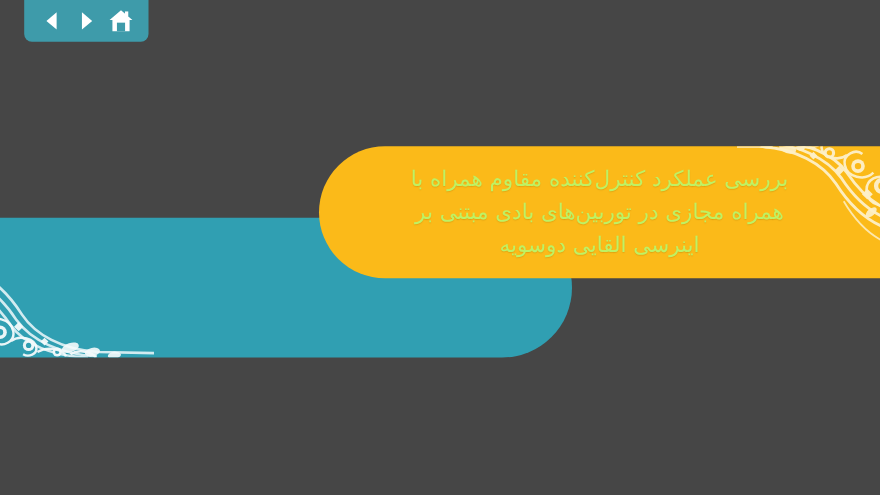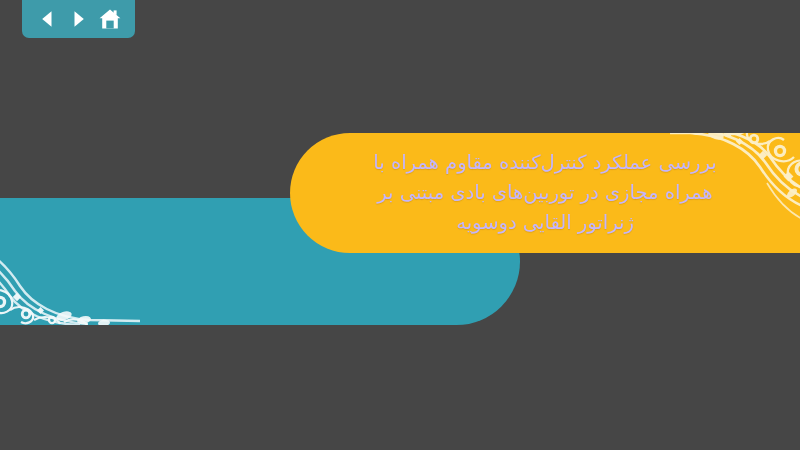--- a/index.html
+++ b/index.html
@@ -91,21 +91,21 @@
     height: 120px;
     display: flex;
     flex-direction: column;
     align-items: center;
     justify-content: center;
     direction: rtl;
     z-index: 5;
     pointer-events: none;
   }
   .title-line {
-    color: #c4b5fd;
+    color: #bef264;
     font-size: 19.5px;
     line-height: 1.55;
     font-weight: normal;
     text-align: center;
     white-space: nowrap;
     text-shadow: 0 1px 1px rgba(160,110,0,0.25);
   }
 </style>
 </head>
 <body>
@@ -215,16 +215,16 @@
       <g fill="none" stroke="#fdf0c8" stroke-width="1.6" opacity="0.85">
         <path d="M150 92 C 128 88 110 72 97 50"></path>
         <path d="M137 56 C 130 48 133 38 141 38"></path>
       </g>
     </svg>
   </div>
 
   <div id="title-block">
     <div class="title-line">بررسی عملکرد کنترل‌کننده مقاوم همراه با</div>
     <div class="title-line">همراه مجازی در توربین‌های بادی مبتنی بر</div>
-    <div class="title-line">ژنراتور القایی دوسویه</div>
+    <div class="title-line">اینرسی القایی دوسویه</div>
   </div>
 
 </div>
 
 </body></html>

